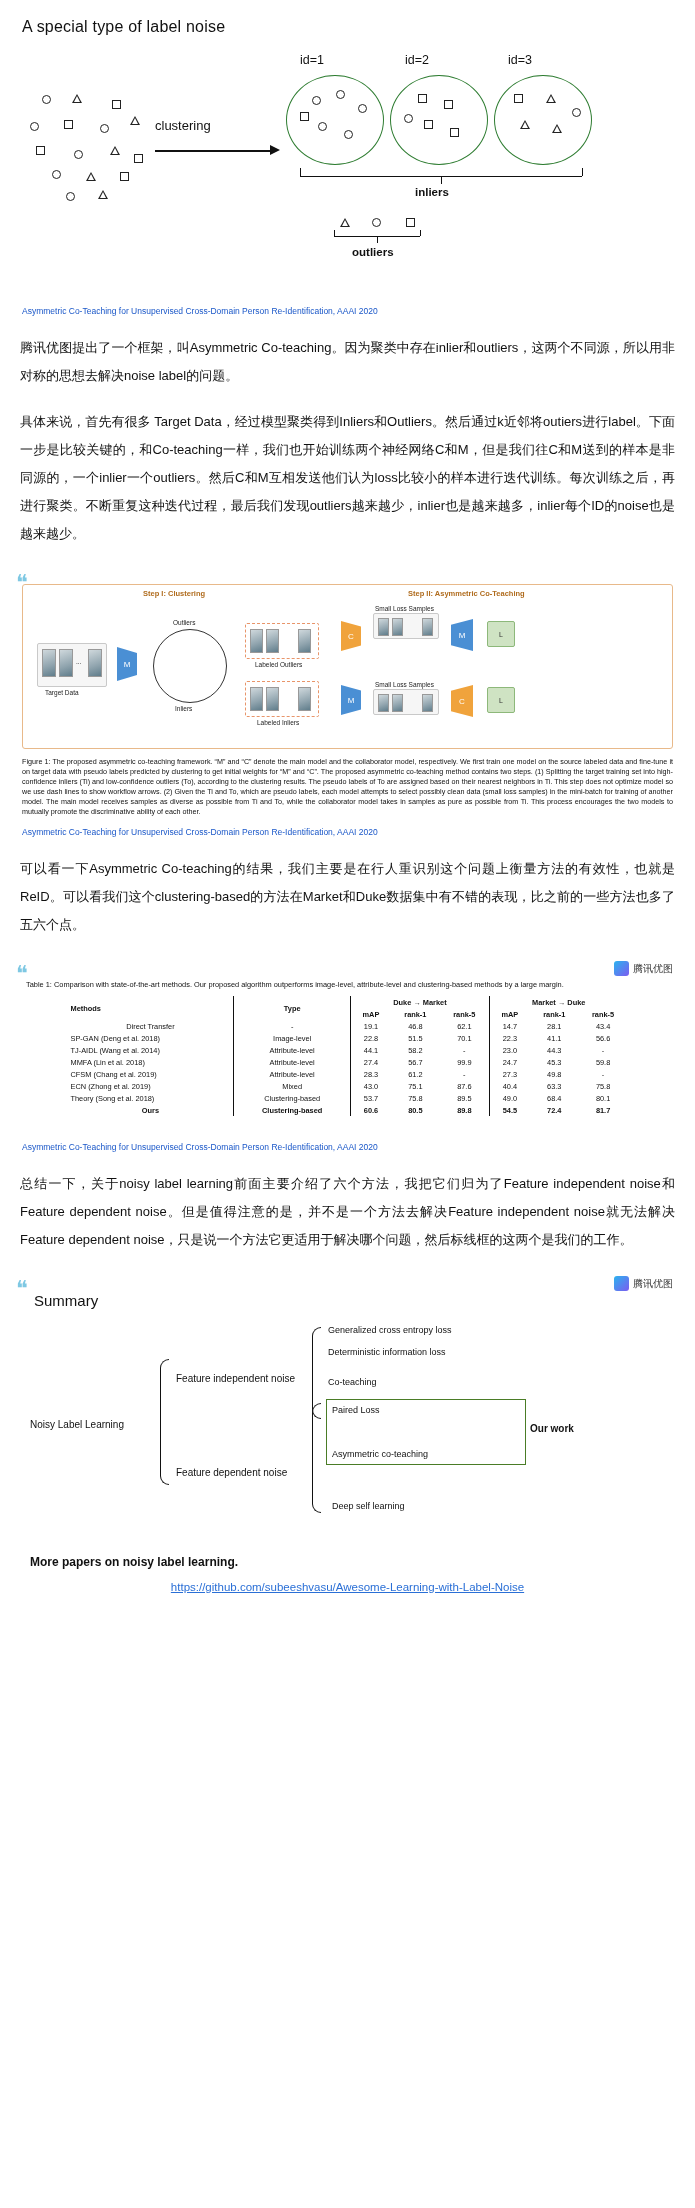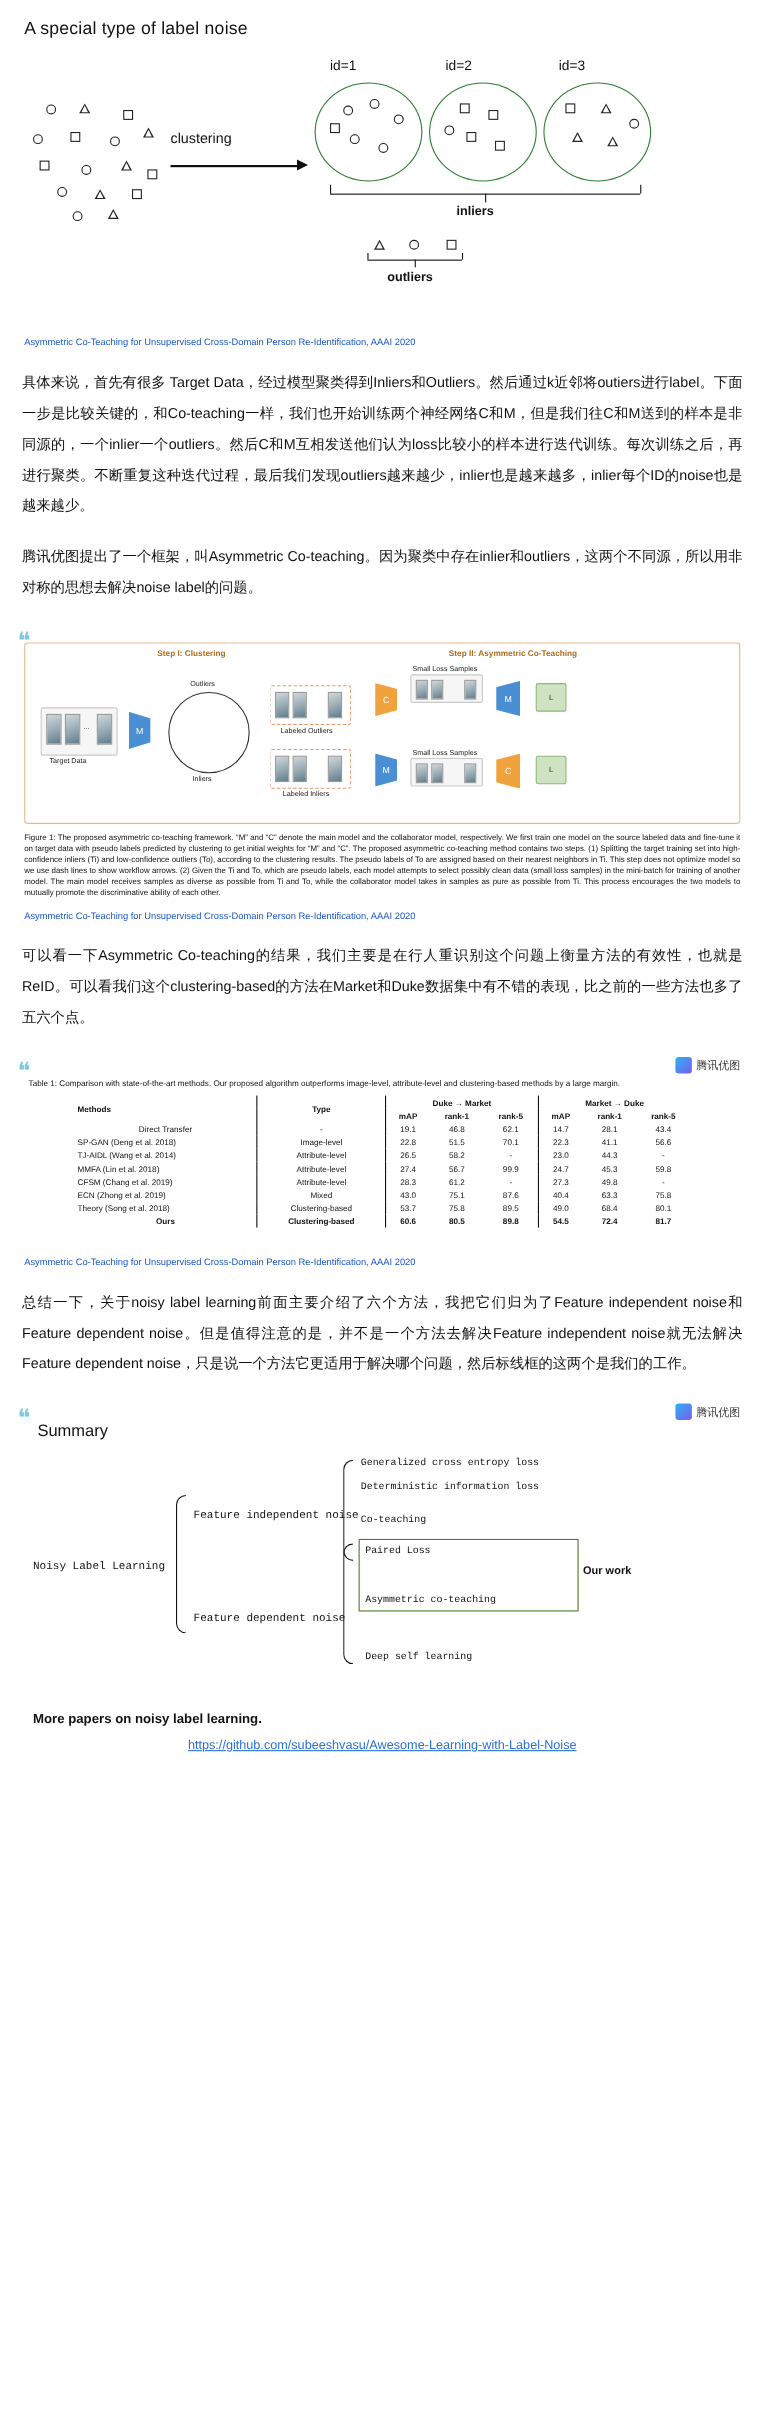--- a/index.html
+++ b/index.html
@@ -131,21 +131,21 @@
   table.results .lft { text-align: left; }
   .rowline-top td, .rowline-top th { border-top: 0.8px solid #111; }
   .rowline-bot td, .rowline-bot th { border-bottom: 0.8px solid #111; }
   .vsep { border-left: 0.8px solid #111 !important; }
   .bold { font-weight: bold; }
 
   
   .slide4 { position: relative; padding: 22px 0 0 0; height: 330px; }
   .s4-title { font-size: 15px; font-weight: normal; padding: 10px 0 0 34px; color: #111; }
   .tree { position: relative; height: 230px; margin-top: 6px; }
-  .tree-label { position: absolute; font-size: 10px; color: #111; font-family: Liberation Mono, monospace; }
+  .tree-label { position: absolute; font-size: 10px; color: #111; }
   .tree-label.small { font-size: 9px; }
   .cbrace {
     position: absolute; border-left: 1.1px solid #111;
     border-top: 1.1px solid #111; border-bottom: 1.1px solid #111;
     border-top-left-radius: 10px; border-bottom-left-radius: 10px;
     width: 9px;
   }
   .ourwork-box {
     position: absolute; border: 1.4px solid #4a7c26;
   }
@@ -237,22 +237,22 @@
       <div class="brace-line" style="left:334px; top:186px; width:86px;"></div>
       <div class="brace-tick" style="left:334px; top:180px; height:6px;"></div>
       <div class="brace-tick" style="left:420px; top:180px; height:6px;"></div>
       <div class="brace-tick" style="left:377px; top:186px; height:7px;"></div>
       <div class="brace-label" style="left:352px; top:196px;">outliers</div>
     </div>
   </section>
 
   <div class="citation">Asymmetric Co-Teaching for Unsupervised Cross-Domain Person Re-Identification, AAAI 2020</div>
 
+  <div class="body-text">腾讯优图提出了一个框架，叫Asymmetric Co-teaching。因为聚类中存在inlier和outliers，这两个不同源，所以用非对称的思想去解决noise label的问题。</div>
   <div class="body-text">具体来说，首先有很多 Target Data，经过模型聚类得到Inliers和Outliers。然后通过k近邻将outiers进行label。下面一步是比较关键的，和Co-teaching一样，我们也开始训练两个神经网络C和M，但是我们往C和M送到的样本是非同源的，一个inlier一个outliers。然后C和M互相发送他们认为loss比较小的样本进行迭代训练。每次训练之后，再进行聚类。不断重复这种迭代过程，最后我们发现outliers越来越少，inlier也是越来越多，inlier每个ID的noise也是越来越少。</div>
-  <div class="body-text">腾讯优图提出了一个框架，叫Asymmetric Co-teaching。因为聚类中存在inlier和outliers，这两个不同源，所以用非对称的思想去解决noise label的问题。</div>
 
   <section class="slide2">
     <span class="quote-mark">❝</span>
 
     <div class="fig-frame">
       <div class="fig-head" style="left:120px;">Step I: Clustering</div>
       <div class="fig-head" style="left:385px;">Step II: Asymmetric Co-Teaching</div>
 
       <div class="fig-box" style="left:14px; top:58px; width:70px; height:44px;">
         <div class="mini-img" style="left:4px; top:5px; width:14px; height:28px;"></div>
@@ -355,21 +355,21 @@
           <td class="vsep">22.8</td>
           <td>51.5</td>
           <td>70.1</td>
           <td class="vsep">22.3</td>
           <td>41.1</td>
           <td>56.6</td>
         </tr>
         <tr>
           <td class="lft">TJ-AIDL (Wang et al. 2014)</td>
           <td class="vsep">Attribute-level</td>
-          <td class="vsep">26.5</td>
+          <td class="vsep">44.1</td>
           <td>58.2</td>
           <td>-</td>
           <td class="vsep">23.0</td>
           <td>44.3</td>
           <td>-</td>
         </tr>
         <tr>
           <td class="lft">MMFA (Lin et al. 2018)</td>
           <td class="vsep">Attribute-level</td>
           <td class="vsep">27.4</td>

